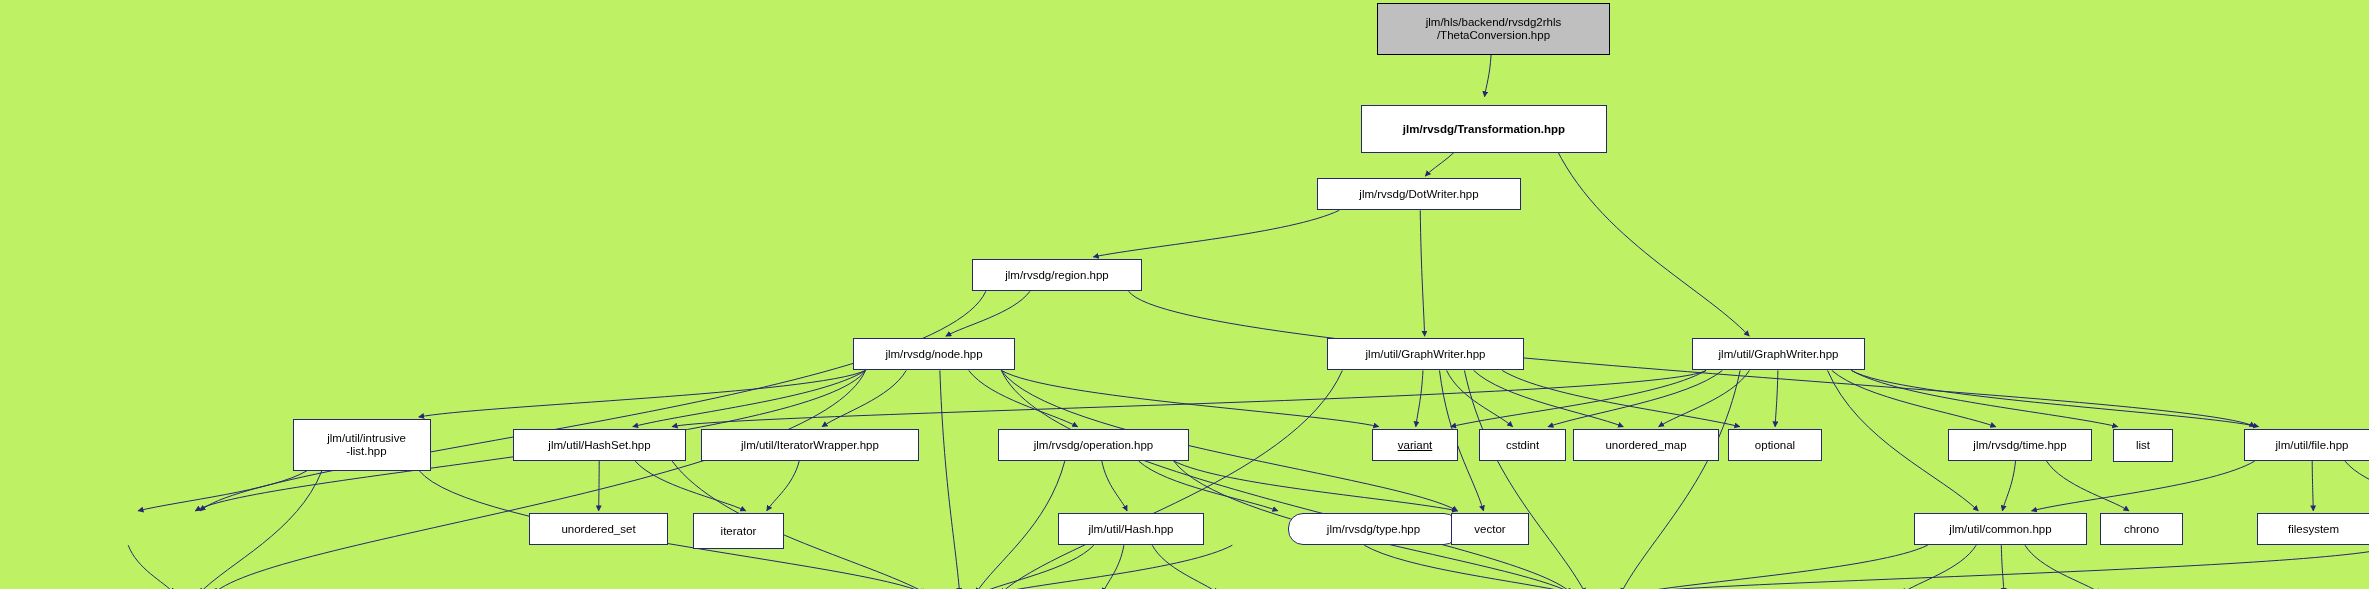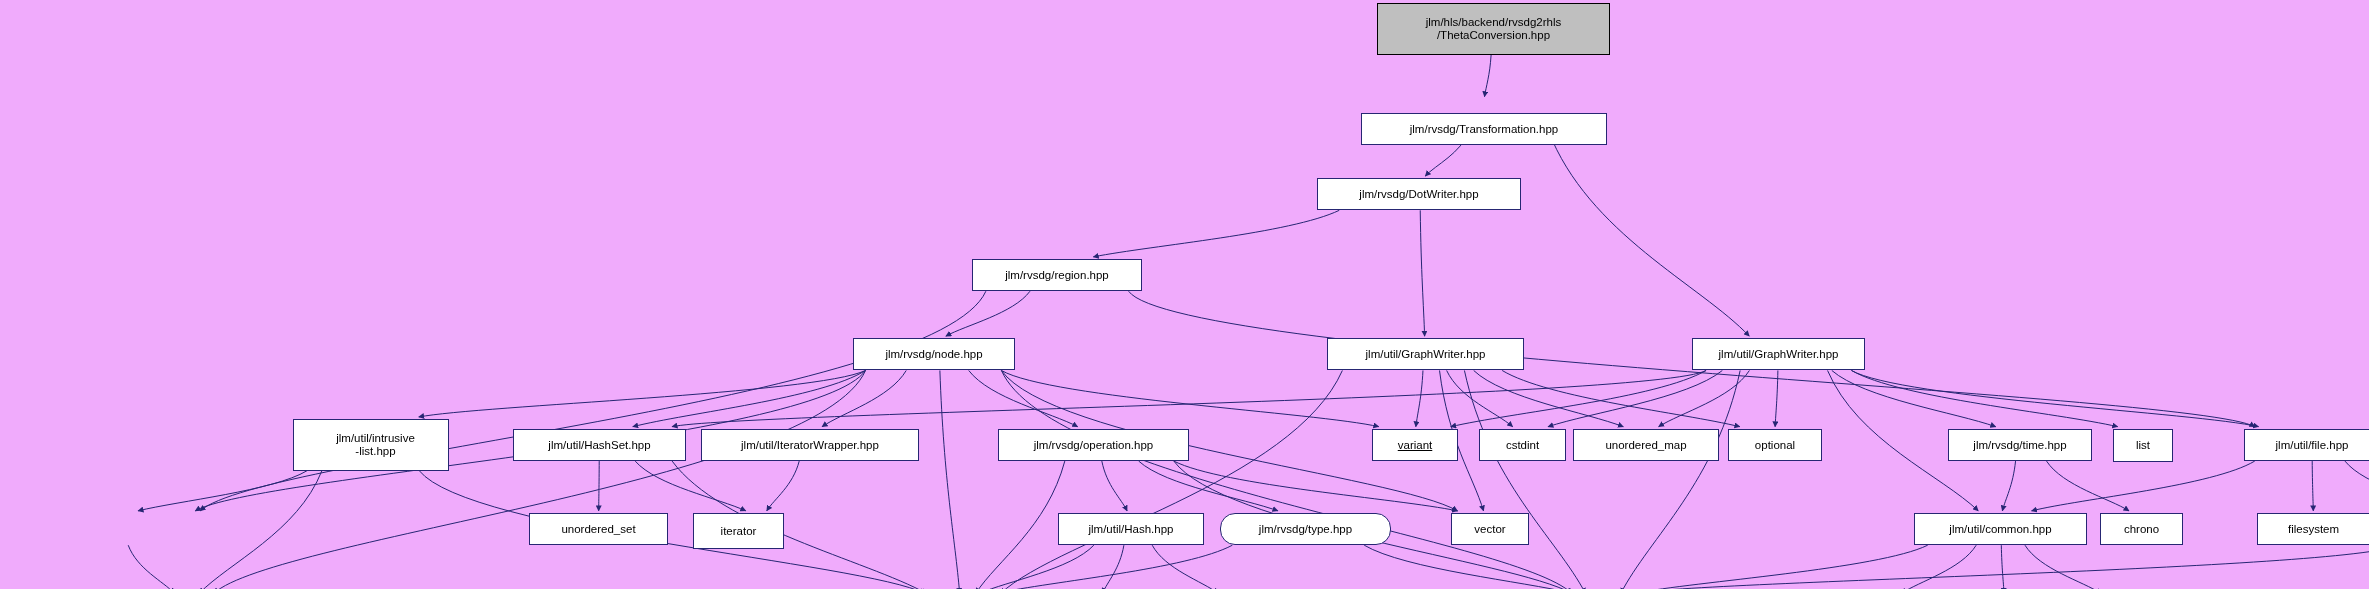--- a/index.html
+++ b/index.html
@@ -8,21 +8,21 @@
     background: #ffffff;
   }
   body {
     font-family: "Liberation Sans", sans-serif;
   }
   #graph-root {
     position: relative;
     width: 2369px;
     height: 589px;
     overflow: hidden;
-    background: #f0abfc;
+    background: #bef264;
   }
   #edge-layer {
     position: absolute;
     left: 0;
     top: 0;
     width: 2369px;
     height: 589px;
     pointer-events: none;
   }
   .node {
@@ -115,39 +115,39 @@
       <path d="M 1976.207412 545.1985999999999 C 1961.356008 569.2745 1919.552056 581.3124499999999 1901.40034 593.3503999999999" fill="none" stroke="#262673" stroke-width="1" marker-end="url(#arrow)"></path>
       <path d="M 2001.2994899999999 545.1985999999999 C 2001.8454975 569.2745 2003.3824075 581.3124499999999 2004.04975 593.3503999999999" fill="none" stroke="#262673" stroke-width="1" marker-end="url(#arrow)"></path>
       <path d="M 2024.9679039999999 545.1985999999999 C 2040.037711 569.2745 2082.4564269999996 581.3124499999999 2100.87508 593.3503999999999" fill="none" stroke="#262673" stroke-width="1" marker-end="url(#arrow)"></path>
       <path d="M 1927.705768 545.1985999999999 C 1878.205768 569.2745 1694.9956959999997 581.3124499999999 1634.4956959999997 593.3503999999999" fill="none" stroke="#262673" stroke-width="1" marker-end="url(#arrow)"></path>
       <path d="M 2463.18139 545.1985999999999 C 2463.7273975000003 569.2745 2465.2643075 581.3124499999999 2465.93165 593.3503999999999" fill="none" stroke="#262673" stroke-width="1" marker-end="url(#arrow)"></path>
       <path d="M 2398.420856 545.1985999999999 C 2348.920856 569.2745 1694.9956959999997 581.3124499999999 1634.4956959999997 593.3503999999999" fill="none" stroke="#262673" stroke-width="1" marker-end="url(#arrow)"></path>
       <path d="M 128.194472 545.1985999999999 C 137.36739799999998 569.2745 163.187486 581.3124499999999 174.39884 593.3503999999999" fill="none" stroke="#262673" stroke-width="1" marker-end="url(#arrow)"></path>
     </svg>
 <div class="node root" style="left: 1377px; top: 3px; width: 233px; height: 52px;">jlm/hls/backend/rvsdg2rhls
 /ThetaConversion.hpp</div>
-    <div class="node" style="left: 1361px; top: 113px; width: 246px; height: 32px;">jlm/rvsdg/Transformation.hpp</div>
+    <div class="node" style="left: 1361px; top: 105px; width: 246px; height: 48px; font-weight: bold;">jlm/rvsdg/Transformation.hpp</div>
     <div class="node" style="left: 1317px; top: 178px; width: 204px; height: 32px;">jlm/rvsdg/DotWriter.hpp</div>
     <div class="node" style="left: 972px; top: 259px; width: 170px; height: 32px;">jlm/rvsdg/region.hpp</div>
     <div class="node" style="left: 853px; top: 338px; width: 162px; height: 32px;">jlm/rvsdg/node.hpp</div>
     <div class="node" style="left: 1327px; top: 338px; width: 197px; height: 32px;">jlm/util/GraphWriter.hpp</div>
     <div class="node" style="left: 1692px; top: 338px; width: 173px; height: 32px;">jlm/util/GraphWriter.hpp</div>
-    <div class="node" style="left: 293px; top: 419px; width: 156px; height: 52px; padding-left: 12px;">jlm/util/intrusive
+    <div class="node" style="left: 293px; top: 419px; width: 138px; height: 52px; padding-left: 12px;">jlm/util/intrusive
 -list.hpp</div>
     <div class="node" style="left: 513px; top: 429px; width: 173px; height: 32px;">jlm/util/HashSet.hpp</div>
     <div class="node" style="left: 701px; top: 429px; width: 218px; height: 32px;">jlm/util/IteratorWrapper.hpp</div>
     <div class="node" style="left: 998px; top: 429px; width: 191px; height: 32px;">jlm/rvsdg/operation.hpp</div>
     <div class="node" style="left: 1372px; top: 429px; width: 86px; height: 32px; text-decoration: underline;">variant</div>
     <div class="node" style="left: 1479px; top: 429px; width: 87px; height: 32px;">cstdint</div>
     <div class="node" style="left: 1573px; top: 429px; width: 146px; height: 32px;">unordered_map</div>
     <div class="node" style="left: 1728px; top: 429px; width: 94px; height: 32px;">optional</div>
     <div class="node" style="left: 1948px; top: 429px; width: 144px; height: 32px;">jlm/rvsdg/time.hpp</div>
     <div class="node" style="left: 2113px; top: 429px; width: 60px; height: 33px;">list</div>
     <div class="node" style="left: 2244px; top: 429px; width: 136px; height: 32px;">jlm/util/file.hpp</div>
     <div class="node" style="left: 529px; top: 513px; width: 139px; height: 32px;">unordered_set</div>
     <div class="node" style="left: 693px; top: 513px; width: 91px; height: 36px;">iterator</div>
     <div class="node" style="left: 1058px; top: 513px; width: 146px; height: 32px;">jlm/util/Hash.hpp</div>
-    <div class="node" style="left: 1220px; top: 513px; width: 171px; height: 32px; border-radius: 15px;">jlm/rvsdg/type.hpp</div>
+    <div class="node" style="left: 1288px; top: 513px; width: 171px; height: 32px; border-radius: 15px;">jlm/rvsdg/type.hpp</div>
     <div class="node" style="left: 1451px; top: 513px; width: 78px; height: 32px;">vector</div>
     <div class="node" style="left: 1914px; top: 513px; width: 173px; height: 32px;">jlm/util/common.hpp</div>
     <div class="node" style="left: 2100px; top: 513px; width: 83px; height: 32px;">chrono</div>
     <div class="node" style="left: 2257px; top: 513px; width: 113px; height: 32px;">filesystem</div>
   </div>
 
 </body></html>

